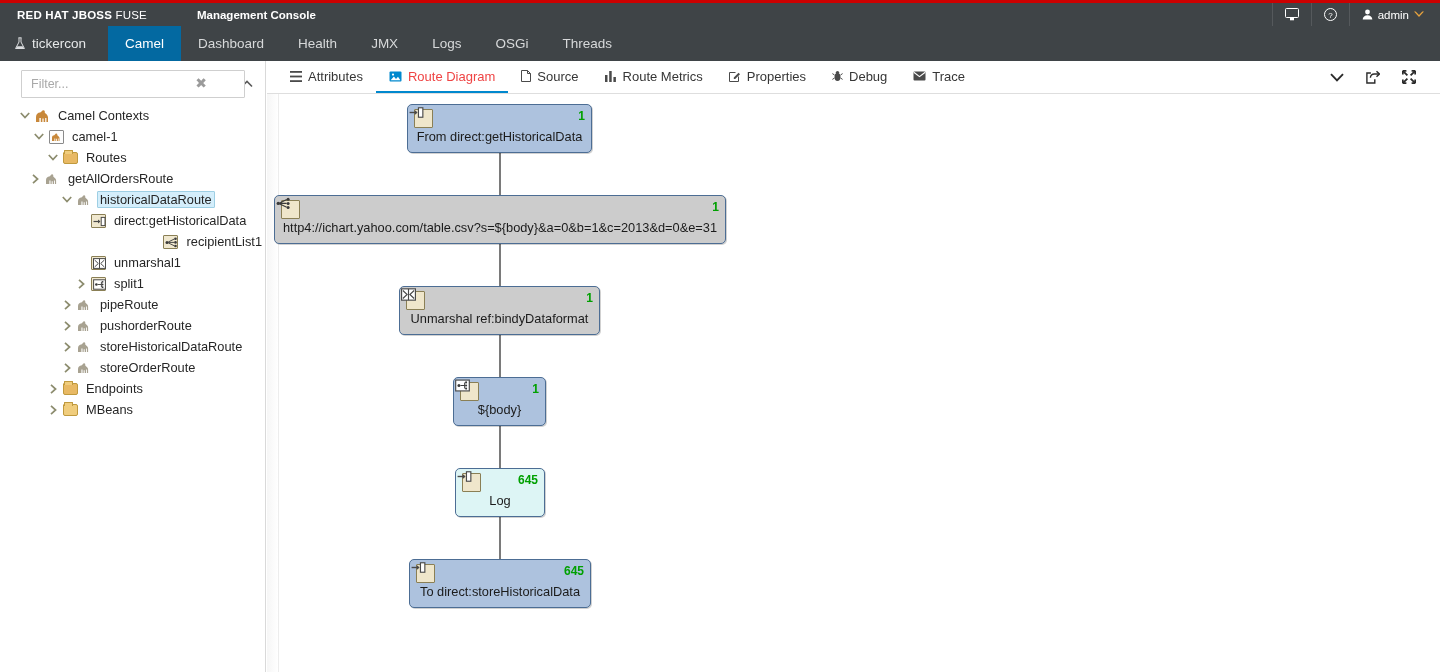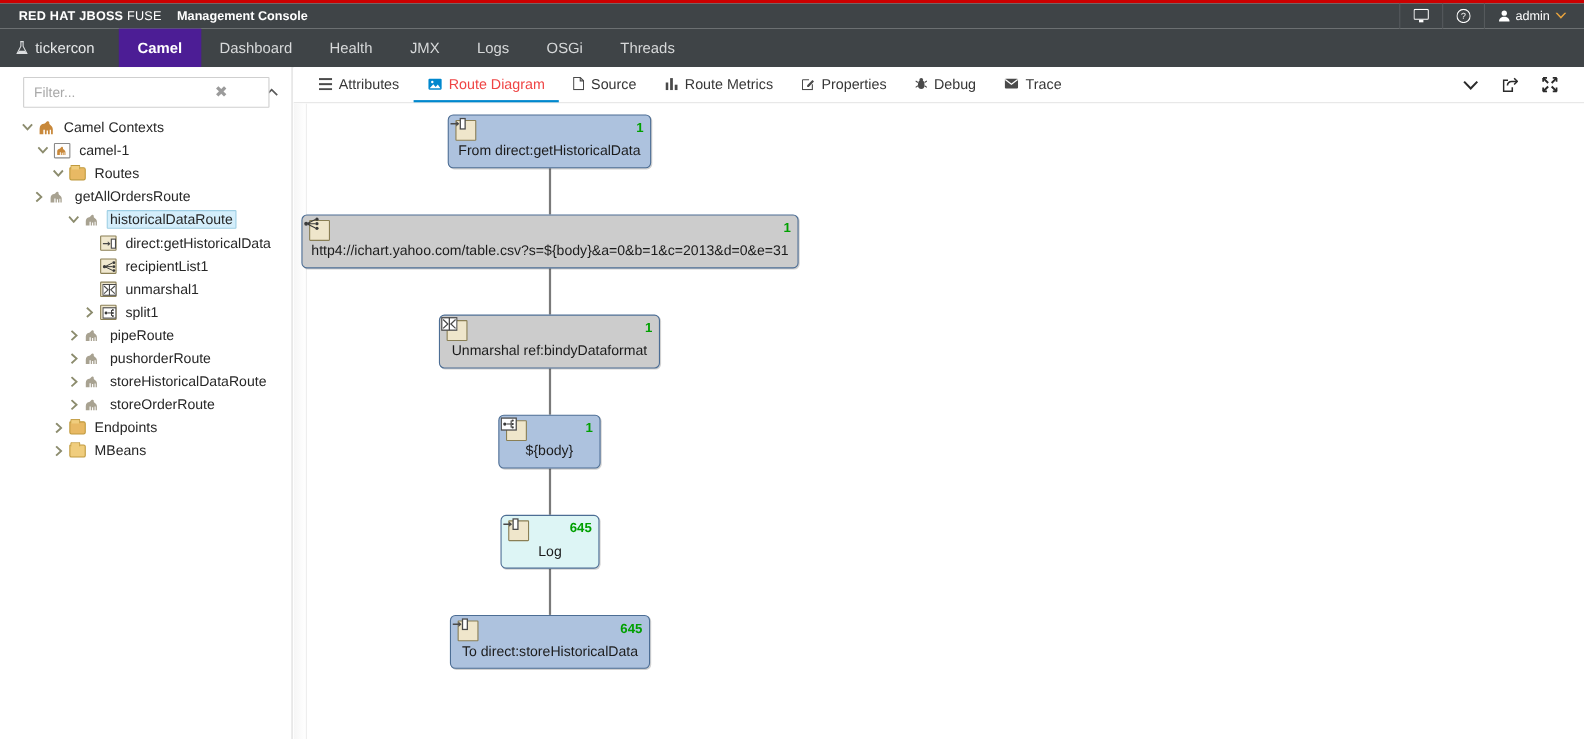--- a/index.html
+++ b/index.html
@@ -18,21 +18,21 @@
     position: absolute; top: 0; left: 0;
     width: 1440px; height: 3px;
     background: #cc0000;
   }
 
   
   .brand-bar {
     position: absolute; top: 3px; left: 0;
     width: 1440px; height: 23px;
     background: #3f4447;
-    display: flex; align-items: center;
+    display: flex; align-items: center; gap: 36px;
   }
   .brand-text {
     color: #ffffff;
     font-size: 11.5px;
     letter-spacing: .2px;
     margin-left: 17px;
     white-space: nowrap;
   }
   .brand-text .bold { font-weight: bold; }
   .brand-text .light { font-weight: normal; }
@@ -68,23 +68,23 @@
   .nav-item {
     display: flex; align-items: center;
     padding: 0 17px;
     color: #d7d9da;
     font-size: 13.5px;
     cursor: pointer;
     white-space: nowrap;
   }
   .nav-item.brandtab { color: #e6e8e9; gap: 6px; padding-left: 14px; padding-right: 22px; }
   .nav-item.active {
-    background: #4c1d95;
+    background: #0369a1;
     color: #ffffff;
-    font-weight: bold;
+    font-weight: normal;
   }
 
   
   .sidebar {
     position: absolute; top: 61px; left: 0;
     width: 266px; height: 611px;
     background: #ffffff;
     border-right: 1px solid #d9d9d9;
     overflow: hidden;
   }
@@ -409,21 +409,21 @@
             <span class="gi">
               <svg width="13" height="11" viewBox="0 0 13 11" style="position:absolute;left:1px;top:1px">
                 <path d="M0.5 5.5h6" stroke="#4a4a4a" stroke-width="1.2"></path>
                 <path d="M5 3.4 L7.4 5.5 L5 7.6Z" fill="#4a4a4a"></path>
                 <rect x="8.2" y="1.4" width="3.8" height="8.2" fill="#fff" stroke="#4a4a4a"></rect>
               </svg>
             </span>
           </span>
           <span class="node-label">direct:getHistoricalData</span>
         </div>
-        <div class="tree-node" style="padding-left: 74px;">
+        <div class="tree-node" style="padding-left: 74px; justify-content: flex-end;">
           <span class="twisty empty"></span>
           <span class="node-icon">
             <span class="gi">
               <svg width="13" height="11" viewBox="0 0 13 11" style="position:absolute;left:1px;top:1px">
                 <circle cx="2" cy="5.4" r="1.5" fill="#3a3a3a"></circle>
                 <circle cx="10.5" cy="1.8" r="1.3" fill="#3a3a3a"></circle>
                 <circle cx="10.5" cy="5.4" r="1.3" fill="#3a3a3a"></circle>
                 <circle cx="10.5" cy="9" r="1.3" fill="#3a3a3a"></circle>
                 <path d="M3.3 5 L9.3 2 M3.4 5.4 H9.2 M3.3 5.9 L9.3 8.8" stroke="#3a3a3a" stroke-width="0.9" fill="none"></path>
               </svg>

